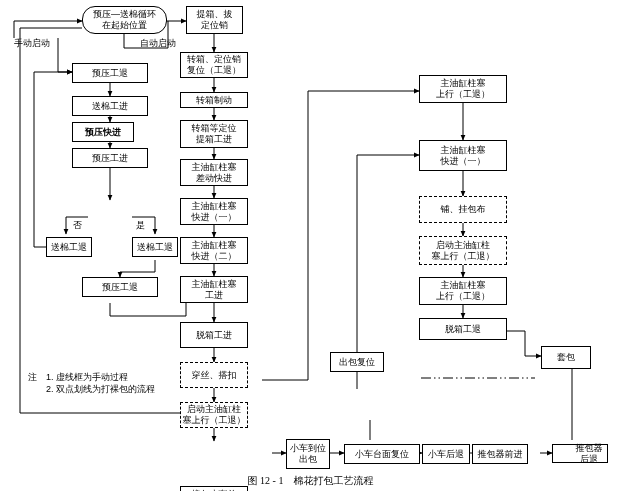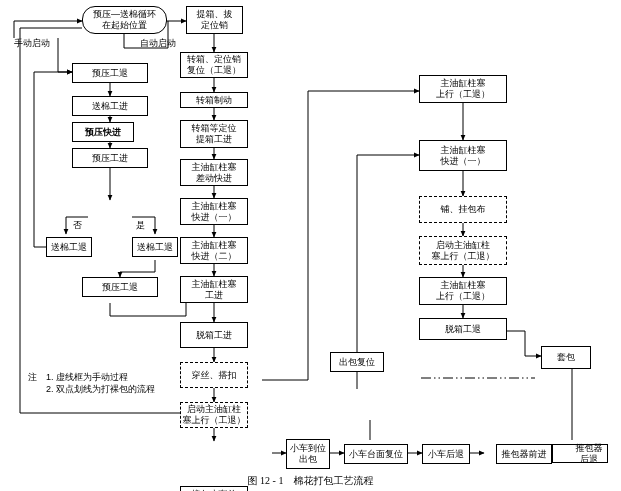--- a/index.html
+++ b/index.html
@@ -211,23 +211,23 @@
   <div class="node" style="left:72px; top:122px; width:62px; height:20px;font-weight:bold;">预压快进</div>
   <div class="node" style="left:72px; top:148px; width:76px; height:20px;">预压工进</div>
 
 
   <div class="node" style="left:46px; top:237px; width:46px; height:20px;">送棉工退</div>
   <div class="node" style="left:132px; top:237px; width:46px; height:20px;">送棉工退</div>
   <div class="node" style="left:82px; top:277px; width:76px; height:20px;">预压工退</div>
 
   <div class="node" style="left:286px; top:439px; width:44px; height:30px;">小车到位
 出包</div>
-  <div class="node" style="left:344px; top:444px; width:64px; height:20px;">小车台面复位</div>
+  <div class="node" style="left:344px; top:444px; width:76px; height:20px;">小车台面复位</div>
   <div class="node" style="left:422px; top:444px; width:48px; height:20px;">小车后退</div>
-  <div class="node" style="left:496px; top:444px; width:56px; height:20px;">推包器前进</div>
+  <div class="node" style="left:472px; top:444px; width:56px; height:20px;">推包器前进</div>
   <div class="node" style="left:552px; top:444px; width:56px; height:19px;padding-left:19px;">推包器后退</div>
 
   <div class="node" style="left:330px; top:352px; width:54px; height:20px;">出包复位</div>
   <div class="node" style="left:541px; top:346px; width:50px; height:23px;">套包</div>
 
   <div class="node" style="left:419px; top:75px; width:88px; height:28px;">主油缸柱塞
 上行（工退）</div>
   <div class="node" style="left:419px; top:140px; width:88px; height:31px;">主油缸柱塞
 快进（一）</div>
   <div class="node dashed" style="left:419px; top:196px; width:88px; height:27px;">铺、挂包布</div>

